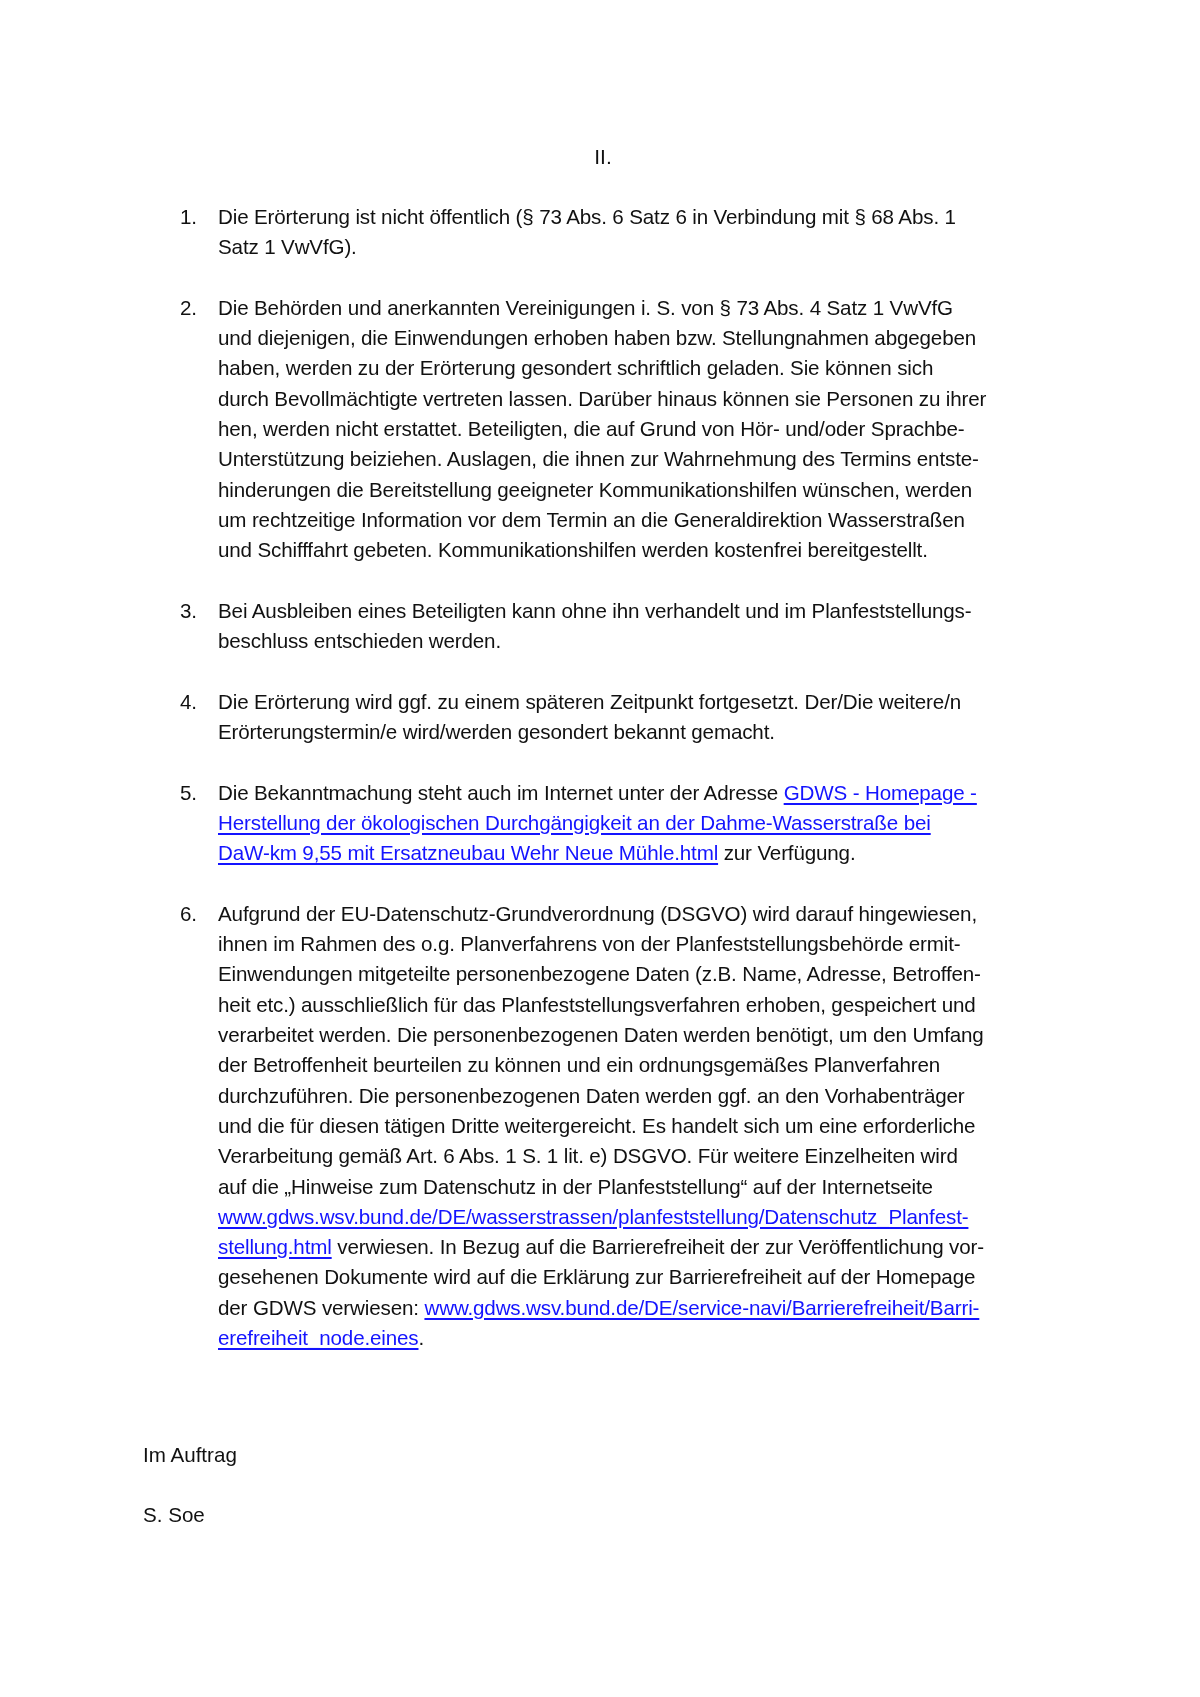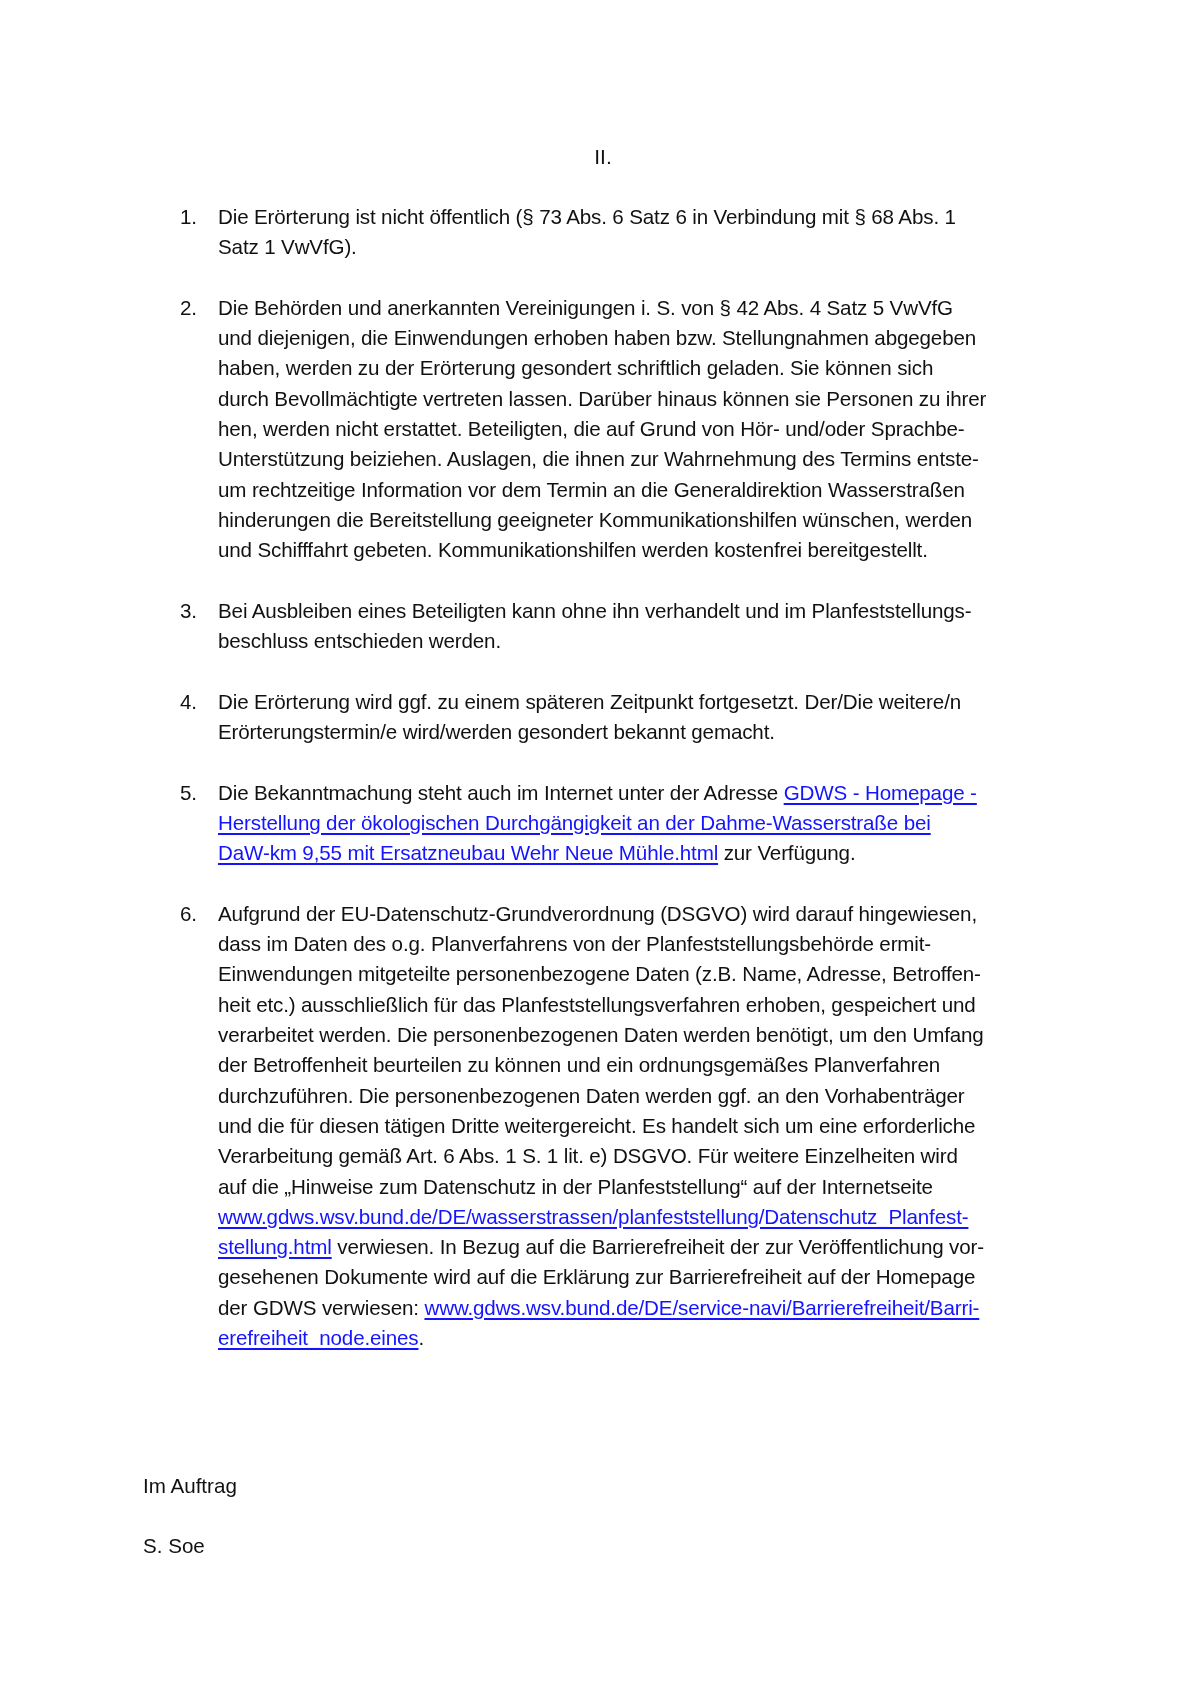--- a/index.html
+++ b/index.html
@@ -64,21 +64,20 @@
     color: #1414ff;
     text-decoration: underline;
     text-underline-offset: 3px;
     text-align: center;
   }
   .closing {
     position: absolute;
     left: 143px;
     font-size: 20.6px;
     line-height: 30px;
-    margin-top: 31px;
   }
   .closing.c1 { top: 1440px; }
   .closing.c2 { top: 1500px; text-align: right; }
 </style>
 </head>
 <body>
 
 <div class="page">
 
   <div class="section-title">
@@ -88,28 +87,28 @@
   <ol class="items">
 
     <li>
       <span class="num">1.</span>
       <span class="line">Die Erörterung ist nicht öffentlich (§ 73 Abs. 6 Satz 6 in Verbindung mit § 68 Abs. 1</span>
       <span class="line">Satz 1 VwVfG).</span>
     </li>
 
     <li>
       <span class="num">2.</span>
-      <span class="line">Die Behörden und anerkannten Vereinigungen i. S. von § 42 Abs. 4 Satz 5 VwVfG</span>
+      <span class="line">Die Behörden und anerkannten Vereinigungen i. S. von § 73 Abs. 4 Satz 1 VwVfG</span>
       <span class="line">und diejenigen, die Einwendungen erhoben haben bzw. Stellungnahmen abgegeben</span>
       <span class="line">haben, werden zu der Erörterung gesondert schriftlich geladen. Sie können sich</span>
       <span class="line">durch Bevollmächtigte vertreten lassen. Darüber hinaus können sie Personen zu ihrer</span>
       <span class="line">hen, werden nicht erstattet. Beteiligten, die auf Grund von Hör- und/oder Sprachbe-</span>
       <span class="line">Unterstützung beiziehen. Auslagen, die ihnen zur Wahrnehmung des Termins entste-</span>
+      <span class="line">hinderungen die Bereitstellung geeigneter Kommunikationshilfen wünschen, werden</span>
       <span class="line">um rechtzeitige Information vor dem Termin an die Generaldirektion Wasserstraßen</span>
-      <span class="line">hinderungen die Bereitstellung geeigneter Kommunikationshilfen wünschen, werden</span>
       <span class="line">und Schifffahrt gebeten. Kommunikationshilfen werden kostenfrei bereitgestellt.</span>
     </li>
 
     <li>
       <span class="num">3.</span>
       <span class="line">Bei Ausbleiben eines Beteiligten kann ohne ihn verhandelt und im Planfeststellungs-</span>
       <span class="line">beschluss entschieden werden.</span>
     </li>
 
     <li>
@@ -121,21 +120,21 @@
     <li>
       <span class="num">5.</span>
       <span class="line"><span>Die Bekanntmachung steht auch im Internet unter der Adresse </span><a class="link" href="#">GDWS - Homepage -</a></span>
       <span class="line"><a class="link" href="#">Herstellung der ökologischen Durchgängigkeit an der Dahme-Wasserstraße bei</a></span>
       <span class="line"><a class="link" href="#">DaW-km 9,55 mit Ersatzneubau Wehr Neue Mühle.html</a><span> zur Verfügung.</span></span>
     </li>
 
     <li>
       <span class="num">6.</span>
       <span class="line">Aufgrund der EU-Datenschutz-Grundverordnung (DSGVO) wird darauf hingewiesen,</span>
-      <span class="line">dass im Daten des o.g. Planverfahrens von der Planfeststellungsbehörde ermit-</span>
+      <span class="line">ihnen im Rahmen des o.g. Planverfahrens von der Planfeststellungsbehörde ermit-</span>
       <span class="line">Einwendungen mitgeteilte personenbezogene Daten (z.B. Name, Adresse, Betroffen-</span>
       <span class="line">heit etc.) ausschließlich für das Planfeststellungsverfahren erhoben, gespeichert und</span>
       <span class="line">verarbeitet werden. Die personenbezogenen Daten werden benötigt, um den Umfang</span>
       <span class="line">der Betroffenheit beurteilen zu können und ein ordnungsgemäßes Planverfahren</span>
       <span class="line">durchzuführen. Die personenbezogenen Daten werden ggf. an den Vorhabenträger</span>
       <span class="line">und die für diesen tätigen Dritte weitergereicht. Es handelt sich um eine erforderliche</span>
       <span class="line">Verarbeitung gemäß Art. 6 Abs. 1 S. 1 lit. e) DSGVO. Für weitere Einzelheiten wird</span>
       <span class="line">auf die „Hinweise zum Datenschutz in der Planfeststellung“ auf der Internetseite</span>
       <span class="line"><a class="link" href="#">www.gdws.wsv.bund.de/DE/wasserstrassen/planfeststellung/Datenschutz_Planfest-</a></span>
       <span class="line"><a class="link" href="#">stellung.html</a><span> verwiesen. In Bezug auf die Barrierefreiheit der zur Veröffentlichung vor-</span></span>

